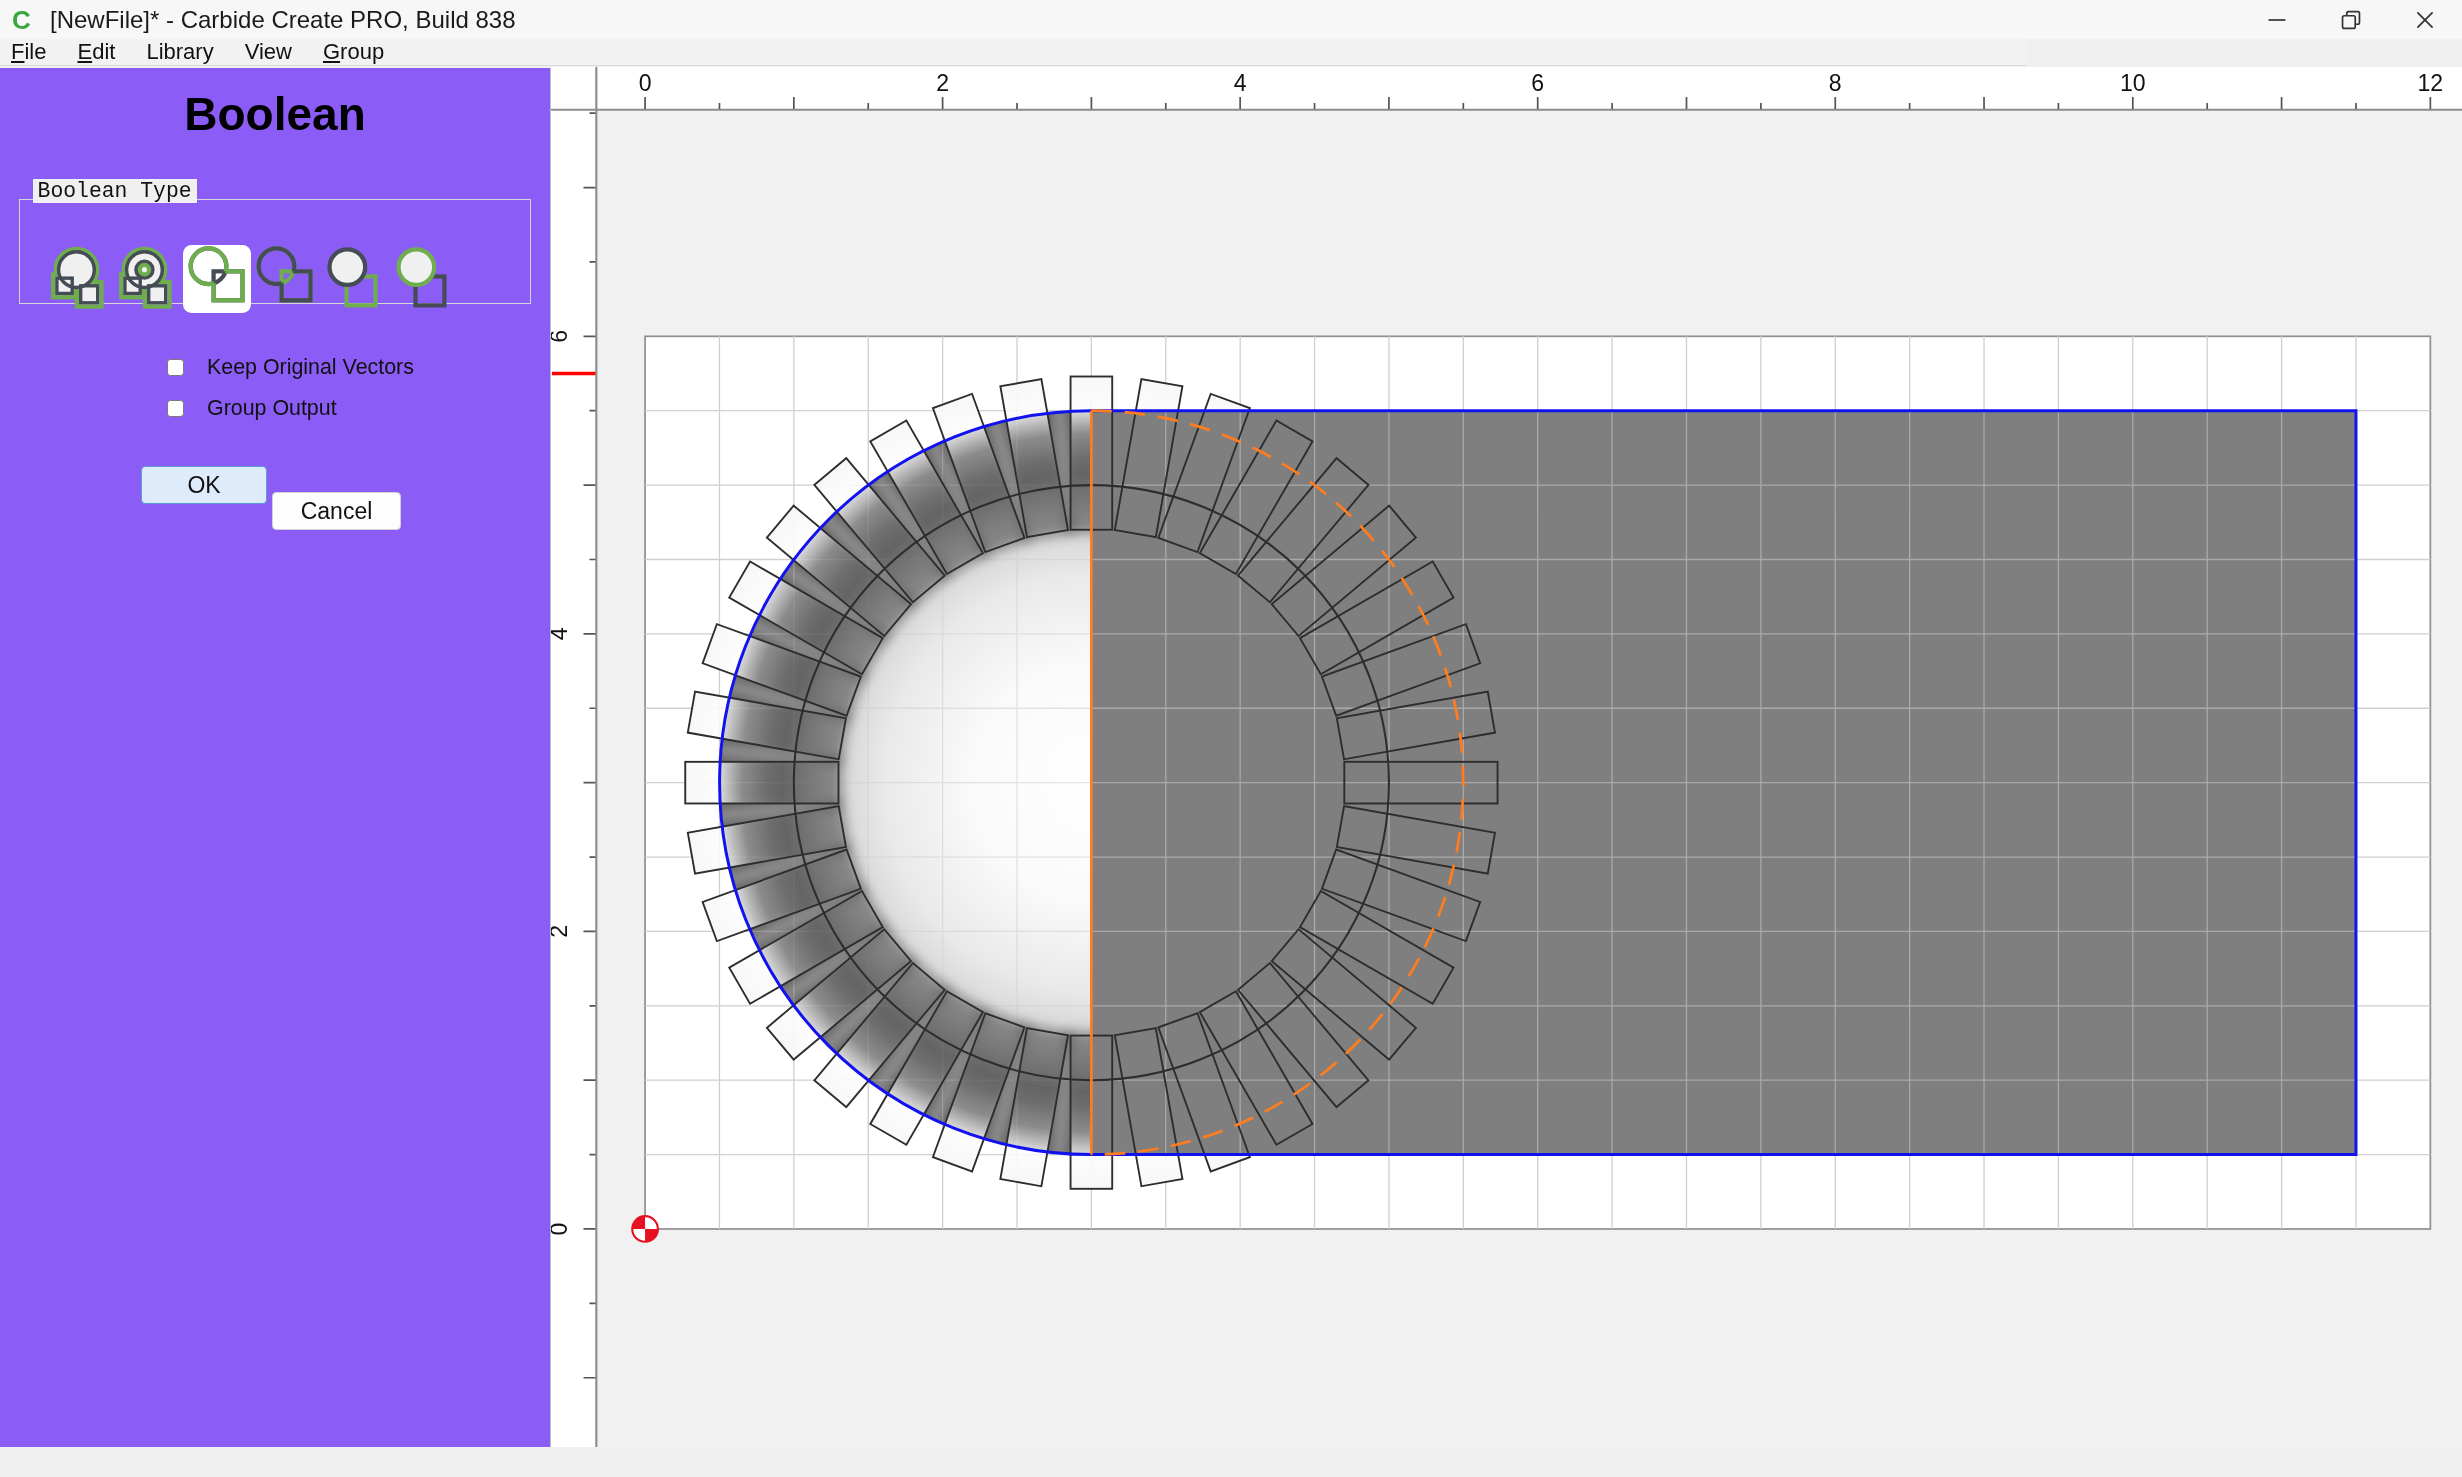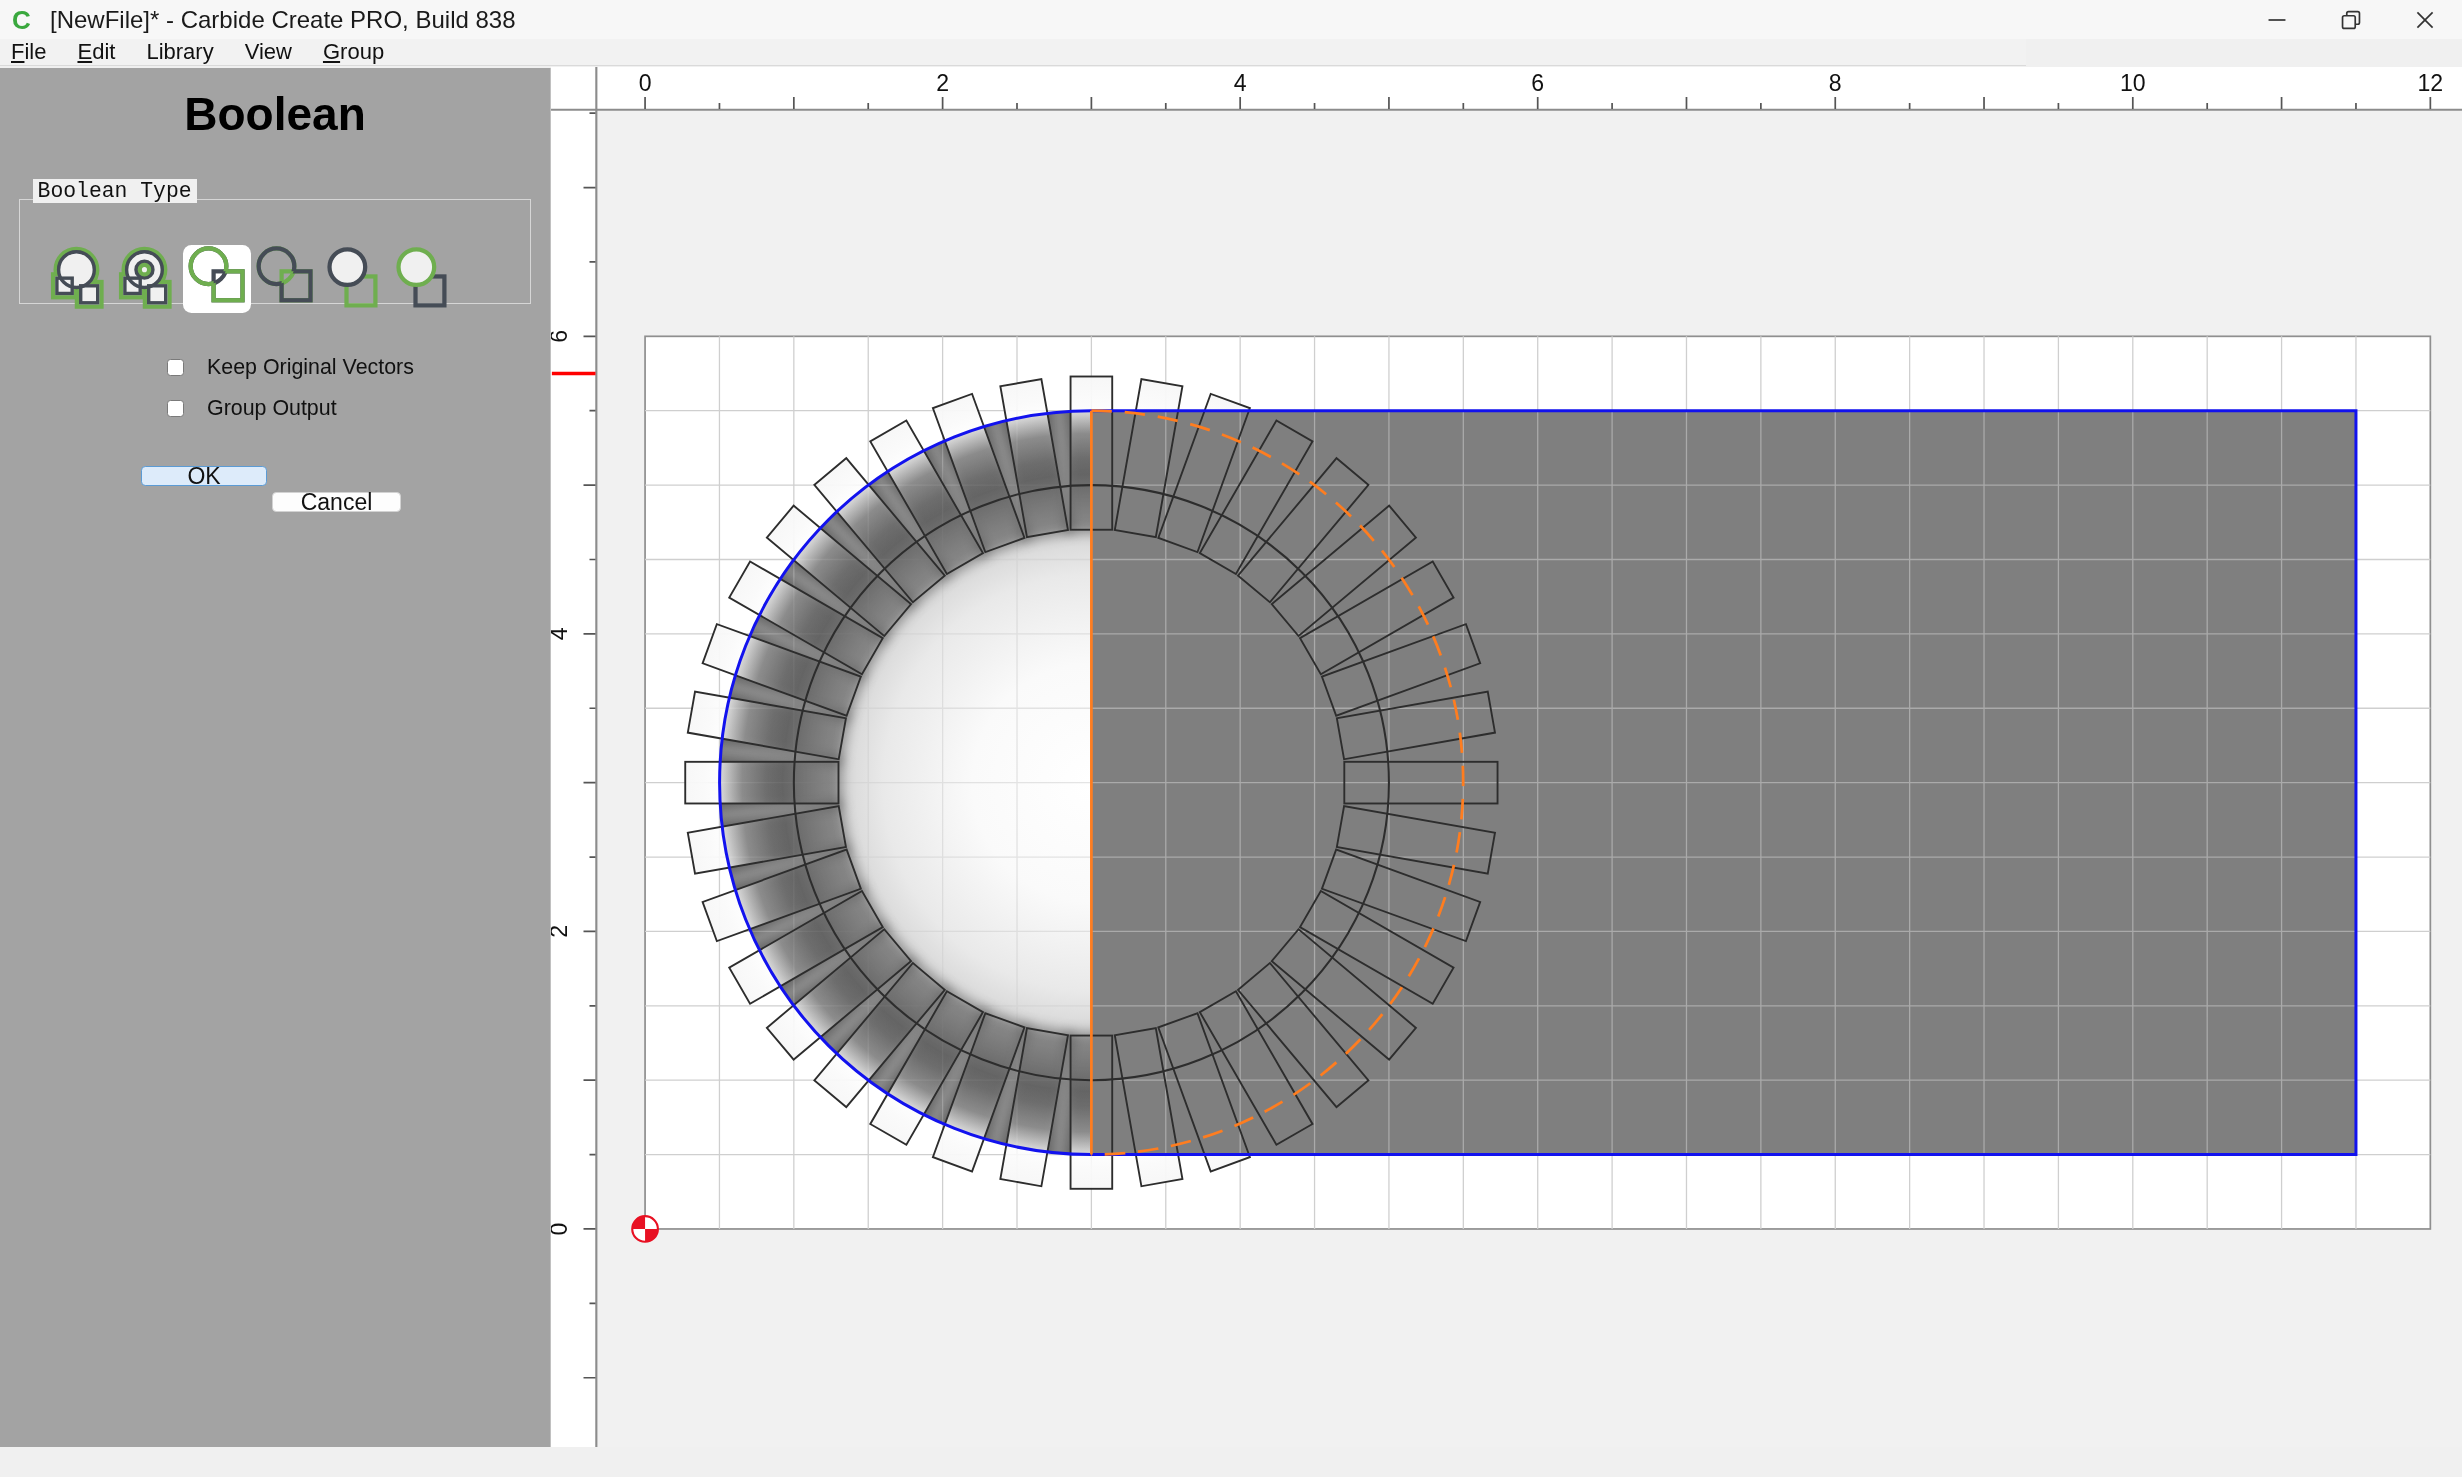--- a/index.html
+++ b/index.html
@@ -8,30 +8,30 @@
   .titlebar{position:absolute;left:0;top:0;width:2462px;height:39px;background:#f7f7f7;display:flex;align-items:center;}
   .app-logo{width:26px;height:26px;margin-left:12px;font-weight:800;font-size:26px;line-height:26px;color:#3aa83e;}
   .title-text{margin-left:12px;font-size:24px;color:#1a1a1a;}
   .win-controls{position:absolute;right:0;top:0;height:39px;display:flex;}
   .win-btn{width:74px;height:39px;display:flex;align-items:center;justify-content:center;}
   
   .menubar{position:absolute;left:0;top:39px;width:2026px;height:27px;background:#f2f2f2;border-bottom:0.9px solid #dadada;display:flex;align-items:center;padding-left:11px;box-sizing:border-box;}
   .menu-item{display:inline-block;font-size:22px;margin-right:31px;color:#111;}
   .ul-first::first-letter{text-decoration:underline;}
   
-  .left-panel{position:absolute;left:0;top:68px;width:551px;height:1379px;background:#a3a3a3;border-right:0.9px solid #c0c0c0;box-sizing:border-box;}
+  .left-panel{position:absolute;left:0;top:68px;width:551px;height:1379px;background:#8b5cf6;border-right:0.9px solid #c0c0c0;box-sizing:border-box;}
   .panel-title{position:absolute;left:0;top:19px;width:100%;text-align:center;font-size:46px;font-weight:700;color:#000;}
   .groupbox{position:absolute;left:19px;top:131px;width:510px;height:103px;border:0.9px solid #d6d6d6;}
   .groupbox-label{position:absolute;left:32.5px;top:111px;background:#f0f0f0;padding:0 5.1px;font-size:21.4px;font-family:Liberation Mono, monospace;}
   .bool-icon{position:absolute;top:177px;width:68px;height:68px;border-radius:8.5px;}
   .bool-icon.selected{background:#ffffff;}
   .chk-row{position:absolute;left:167px;display:flex;align-items:center;}
   .chk-box{width:17px;height:17px;background:#fff;border:1.3px solid #7a7a7a;border-radius:3.4px;box-sizing:border-box;}
   .chk-label{margin-left:23px;font-size:21.4px;}
-  .btn{position:absolute;top:398px;height:20px;border-radius:4.3px;font-size:23px;display:flex;align-items:center;justify-content:center;box-sizing:border-box;text-align:center;}
+  .btn{position:absolute;top:398px;height:38px;border-radius:4.3px;font-size:23px;display:flex;align-items:center;justify-content:center;box-sizing:border-box;text-align:center;}
   .btn-ok{left:141px;width:126px;background:#ddebfa;border:1.3px solid #5b9bd5;}
   .btn-cancel{left:272px;width:129px;background:#fdfdfd;border:1.3px solid #d2d2d2;margin-top:26px;}
   
   .workspace{position:absolute;left:551px;top:67px;width:1911px;height:1380px;border-bottom:0.9px solid #b0b0b0;box-sizing:border-box;background:#f1f1f1;}
   svg text{font-family:"Liberation Sans",sans-serif;}
 </style>
 </head>
 <body>
 
 <div class="titlebar">

